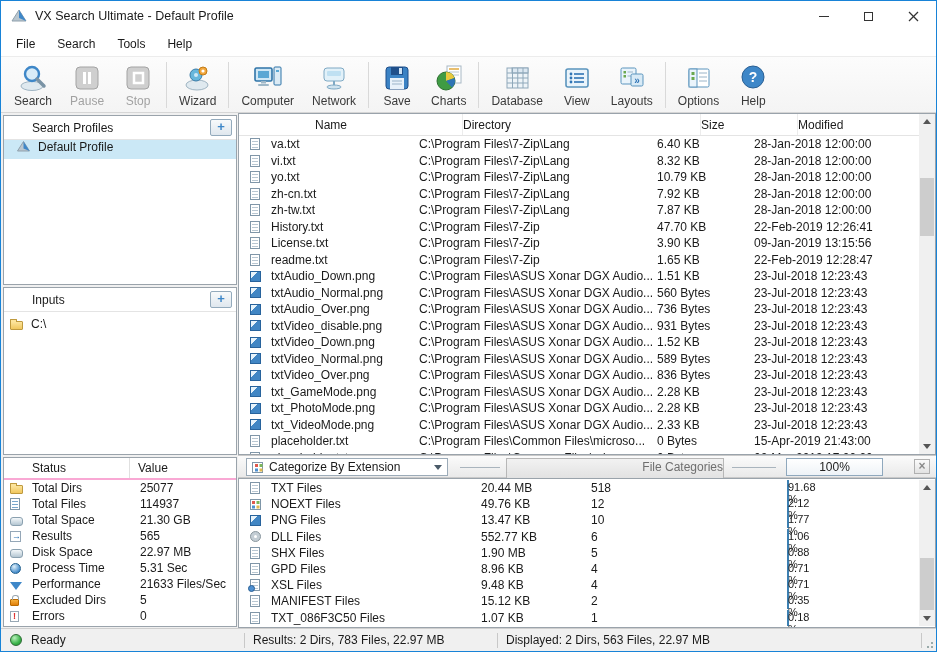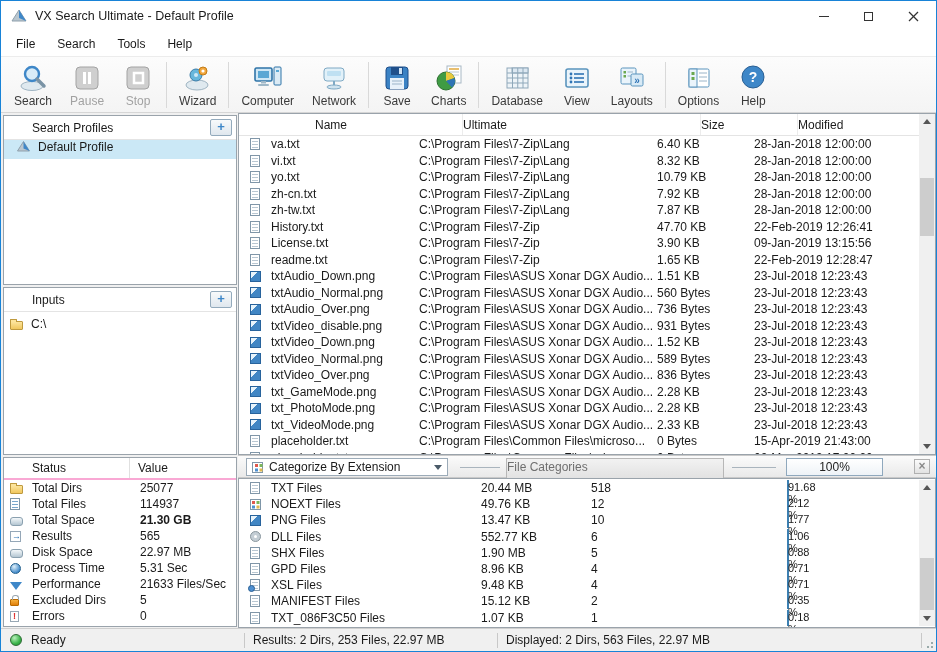--- a/index.html
+++ b/index.html
@@ -72,21 +72,21 @@
   .vs-thumb { position:absolute; left:1px; width:14px; background:#cdcdcd; }
 
   
   .splitbar { position:absolute; left:0; top:342px; width:698px; height:23px; background:linear-gradient(#fbfbfb,#e9e9e9); border-top:1px solid #c9c9c9; border-bottom:1px solid #c9c9c9; }
   .combo { position:absolute; left:8px; top:2px; width:202px; height:18px; background:#fff; border:1px solid #9cab b8; border:1px solid #9cabb8; display:flex; align-items:center; padding:0 5px; }
   .combo-lbl { margin-left:6px; }
   .combo-arrow { margin-left:auto; width:0; height:0; border-left:4px solid transparent; border-right:4px solid transparent; border-top:5px solid #4a5a68; }
   .dash { position:absolute; top:11px; height:1px; background:#a9b4bd; }
   .dash1 { left:222px; width:40px; }
   .dash2 { left:494px; width:44px; }
-  .gray-btn { position:absolute; left:268px; top:2px; width:218px; height:28px; background:linear-gradient(#f2f2f2,#dcdcdc); border:1px solid #b7b7b7; color:#6f6f6f; text-align:left; line-height:16px; }
+  .gray-btn { position:absolute; left:268px; top:2px; width:218px; height:28px; background:linear-gradient(#f2f2f2,#dcdcdc); border:1px solid #b7b7b7; color:#6f6f6f; text-align:right; line-height:16px; }
   .zoom-btn { position:absolute; left:548px; top:2px; width:97px; height:18px; background:linear-gradient(#ffffff,#eef3f7); border:1px solid #8fa8bd; text-align:center; line-height:16px; color:#222; }
   .close-btn { position:absolute; left:676px; top:3px; width:16px; height:15px; background:linear-gradient(#fbfbfb,#e2e2e2); border:1px solid #b0b0b0; color:#8a8a8a; font-size:12px; line-height:12px; text-align:center; font-weight:bold; }
 
   
   .catlist { position:absolute; left:0; top:365px; width:698px; height:150px; background:#fff; border:1px solid #9aa3ab; }
   .cat-body { position:absolute; left:0; top:1px; right:16px; bottom:0; overflow:hidden; }
   .cat-row { display:grid; grid-template-columns:32px 210px 110px 196px 120px; height:16.2px; align-items:center; }
   .cat-row .c-ico { display:flex; justify-content:center; }
   .bar { position:relative; width:120px; height:14px; border:1px solid #3c7fb1; background:#fff; }
   .bar-fill { position:absolute; left:0; top:0; bottom:0; background:linear-gradient(#e9f4fb,#c6e2f4); }
@@ -377,21 +377,21 @@
 
           <div class="st-row">
             <span class="ic ic-file"></span>
             <span class="st-l">Total Files</span>
             <span class="st-v" style="padding-left:8px;">114937</span>
           </div>
 
           <div class="st-row">
             <span class="ic ic-disk"></span>
             <span class="st-l">Total Space</span>
-            <span class="st-v" style="padding-left:8px;font-weight:bold;">21.30 GB</span>
+            <span class="st-v" style="padding-left:8px;">21.30 GB</span>
           </div>
 
           <div class="st-row">
             <span class="ic ic-arrow"></span>
             <span class="st-l">Results</span>
             <span class="st-v" style="padding-left:8px;">565</span>
           </div>
 
           <div class="st-row">
             <span class="ic ic-disk"></span>
@@ -424,21 +424,21 @@
           </div>
         </div>
     </div>
 
     <div class="main">
 
       <div class="filelist">
         <div class="fl-hd">
           <span class="c-ico"></span>
           <span>Name</span>
-          <span>Ultimate</span>
+          <span>Directory</span>
           <span>Size</span>
           <span>Modified</span>
         </div>
         <div class="fl-body">
 
             <div class="fl-row">
               <span class="c-ico">
                 <span class="ic ic-txt"></span>
               </span>
               <span class="cell-txt">va.txt</span>
@@ -802,20 +802,20 @@
         </div>
       </div>
 
     </div>
   </div>
 
   <div class="statusbar">
     <span class="ready-dot"></span>
     <span class="sb-txt sb1">Ready</span>
     <span class="sb-div sbd1"></span>
-    <span class="sb-txt sb2">Results: 2 Dirs, 253 Files, 22.97 MB</span>
+    <span class="sb-txt sb2">Results: 2 Dirs, 783 Files, 22.97 MB</span>
     <span class="sb-div sbd2"></span>
     <span class="sb-txt sb3">Displayed: 2 Dirs, 563 Files, 22.97 MB</span>
     <span class="sb-div sbd3"></span>
     <span class="grip"></span>
   </div>
 
 </div>
 
 </body></html>

